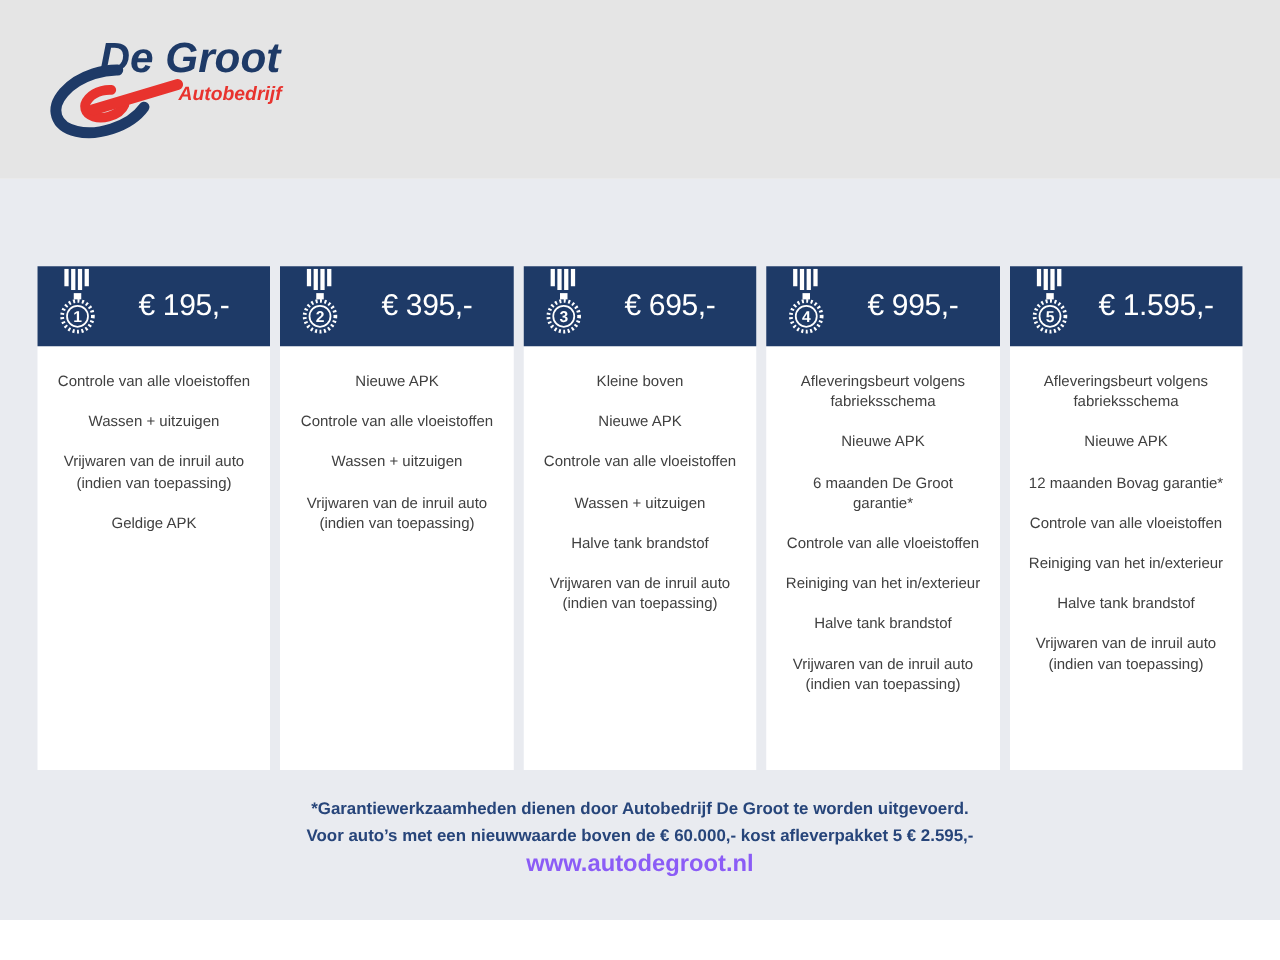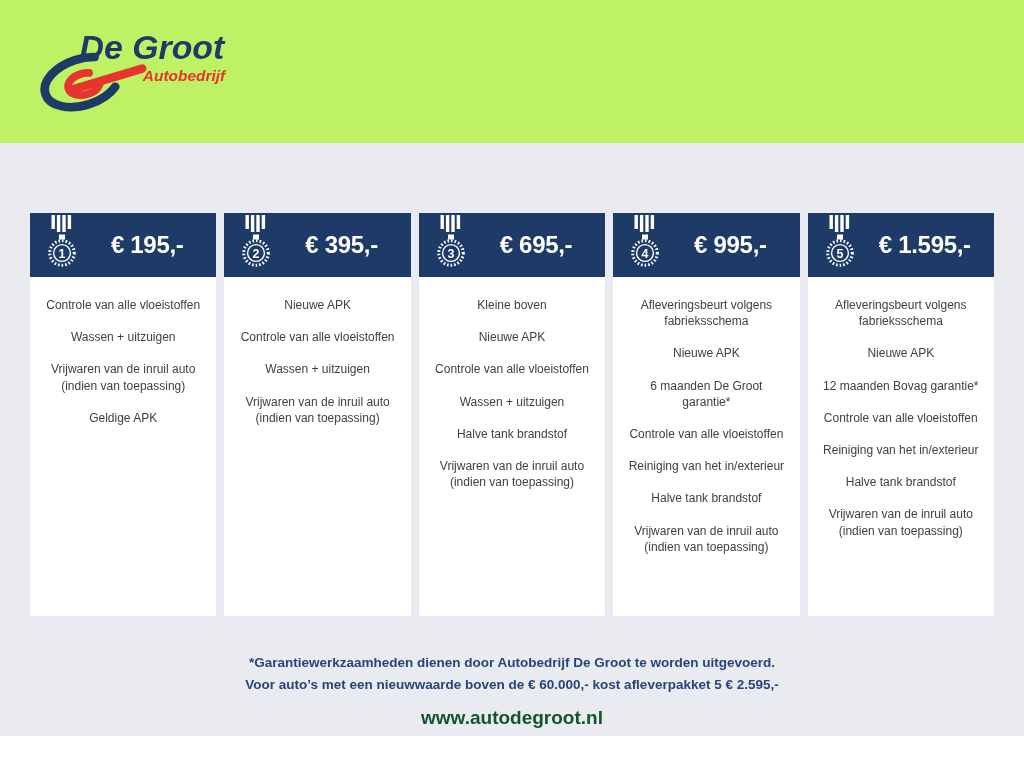--- a/index.html
+++ b/index.html
@@ -5,58 +5,58 @@
   * { margin:0; padding:0; box-sizing:border-box; }
   html,body { width:1024px; height:768px; }
   body {
     font-family:"Liberation Sans", sans-serif;
     background:#ffffff;
     overflow:hidden;
   }
   .page { position:relative; width:1024px; height:768px; background:#ffffff; }
 
   
-  .top-band { position:relative; height:143px; background:#bef264; display:flex; align-items:center; }
+  .top-band { position:relative; height:143px; background:#e5e5e5; display:flex; align-items:center; }
   .logo { width:235px; flex:0 0 235px; padding-left:30px; }
   .page-title {
     flex:1; text-align:center;
     font-size:45px; font-weight:bold; letter-spacing:-0.5px;
     color:#ea3335; padding-bottom:4px;
   }
 
   
   .main { height:593px; background:#e9ebf0; padding-top:70px; overflow:hidden; }
 
   .cards { display:grid; grid-template-columns:repeat(5,1fr); gap:8px; margin:0 30px; }
   .card { display:flex; flex-direction:column; height:403px; background:#ffffff; }
   .card-header {
     height:64px; flex:0 0 64px; background:#1e3a67;
     display:flex; align-items:center; padding-left:12px;
   }
   .medal { width:40px; height:56px; align-self:flex-start; margin-top:2px; flex:0 0 40px; }
   .price {
     flex:1; text-align:center; color:#ffffff;
-    font-size:24px; font-weight:bold; letter-spacing:-0.3px;
+    font-size:24px; font-weight:normal; letter-spacing:-0.3px;
     padding-right:4px;
   }
   .card-items { list-style:none; padding:20px 14px 0 14px; }
   .card-items li {
     font-size:12px; line-height:1.35; color:#404040;
     margin-bottom:16px; white-space:pre-line;text-align:center;
   }
 
   
-  .notes { margin-top:36px; text-align:center; }
+  .notes { margin-top:20px; text-align:center; }
   .notes p {
     font-size:13.5px; line-height:22px; font-weight:bold;
     color:#27457a;
   }
   .website {
-    margin-top:11px; text-align:center;
-    font-size:19px; font-weight:bold; color:#14532d;
+    margin-top:1px; text-align:center;
+    font-size:19px; font-weight:bold; color:#8b5cf6;
   }
 
   
   .bottom-strip { height:32px; background:#ffffff; }
 </style>
 </head>
 <body>
 
 <div class="page">
 

